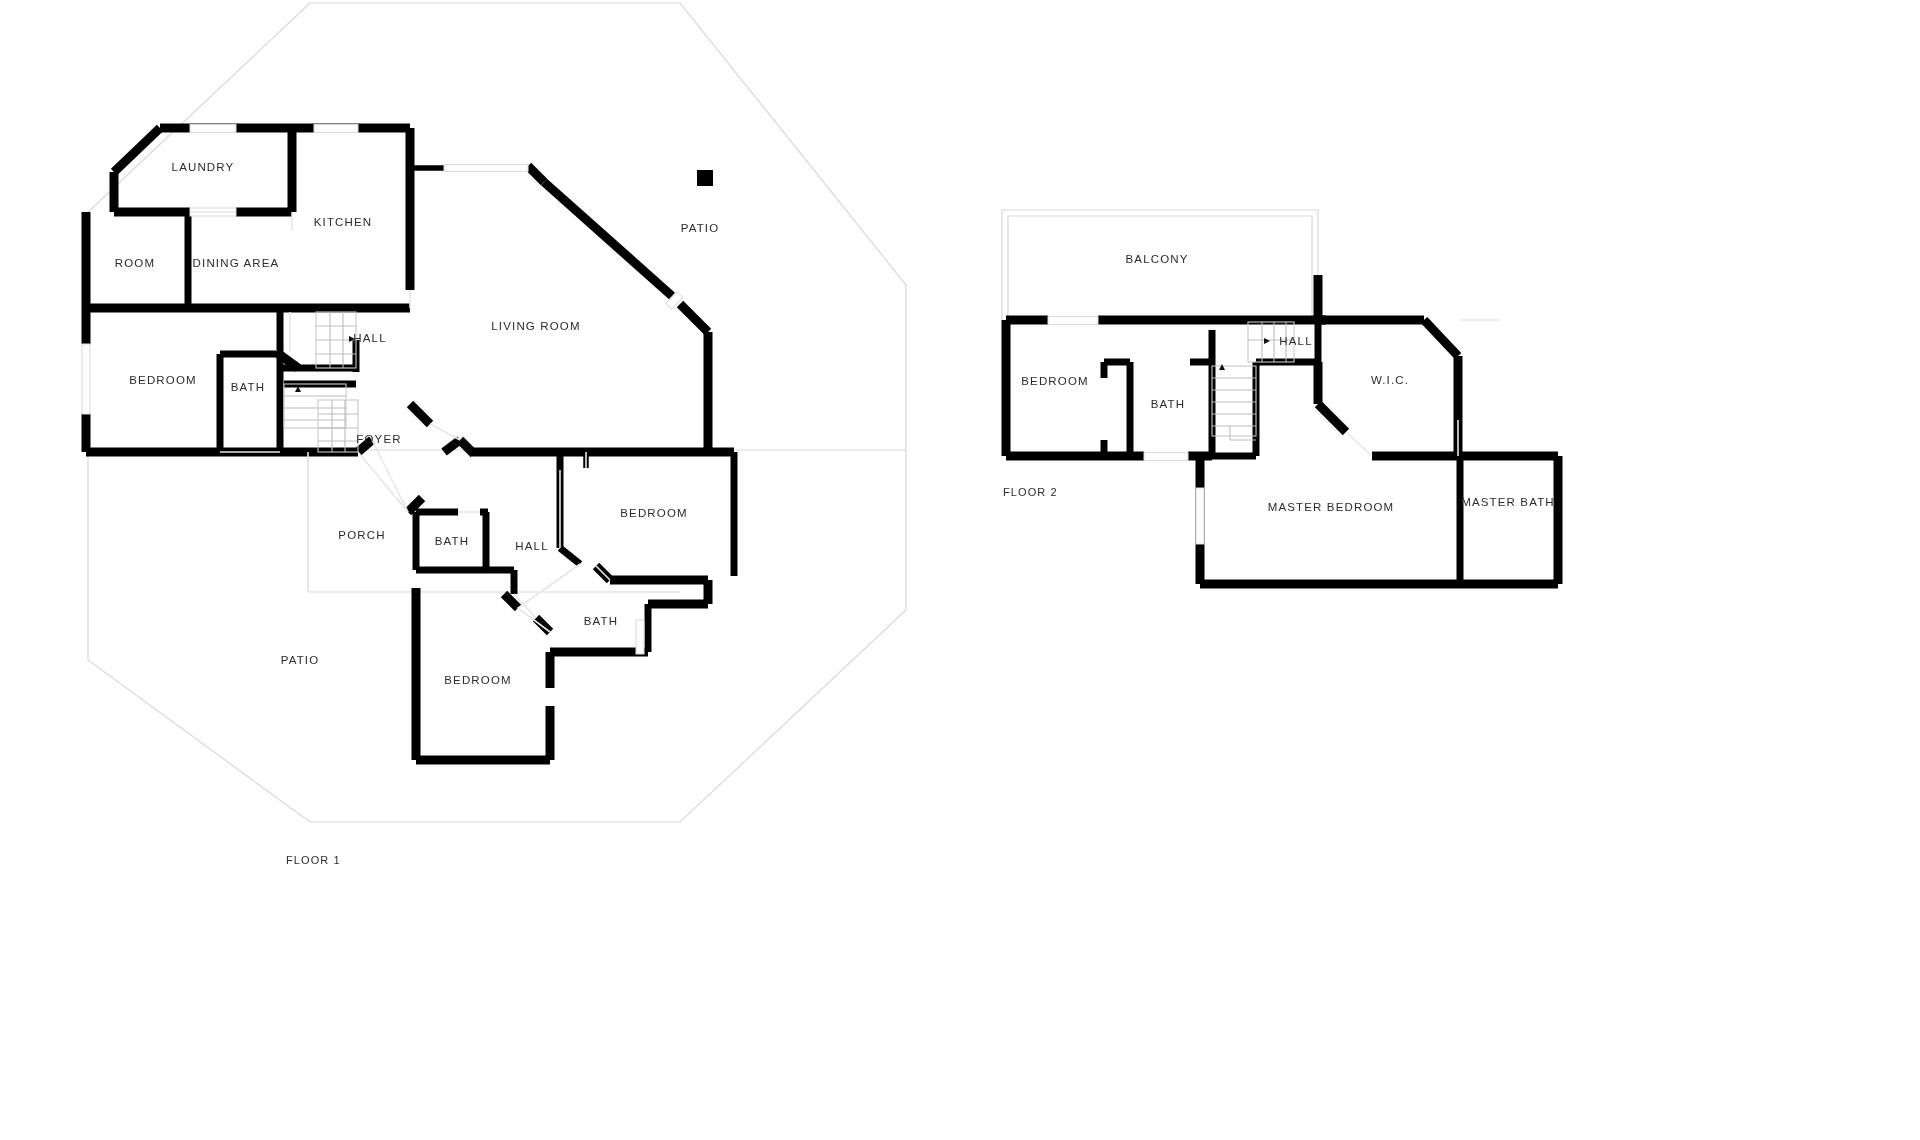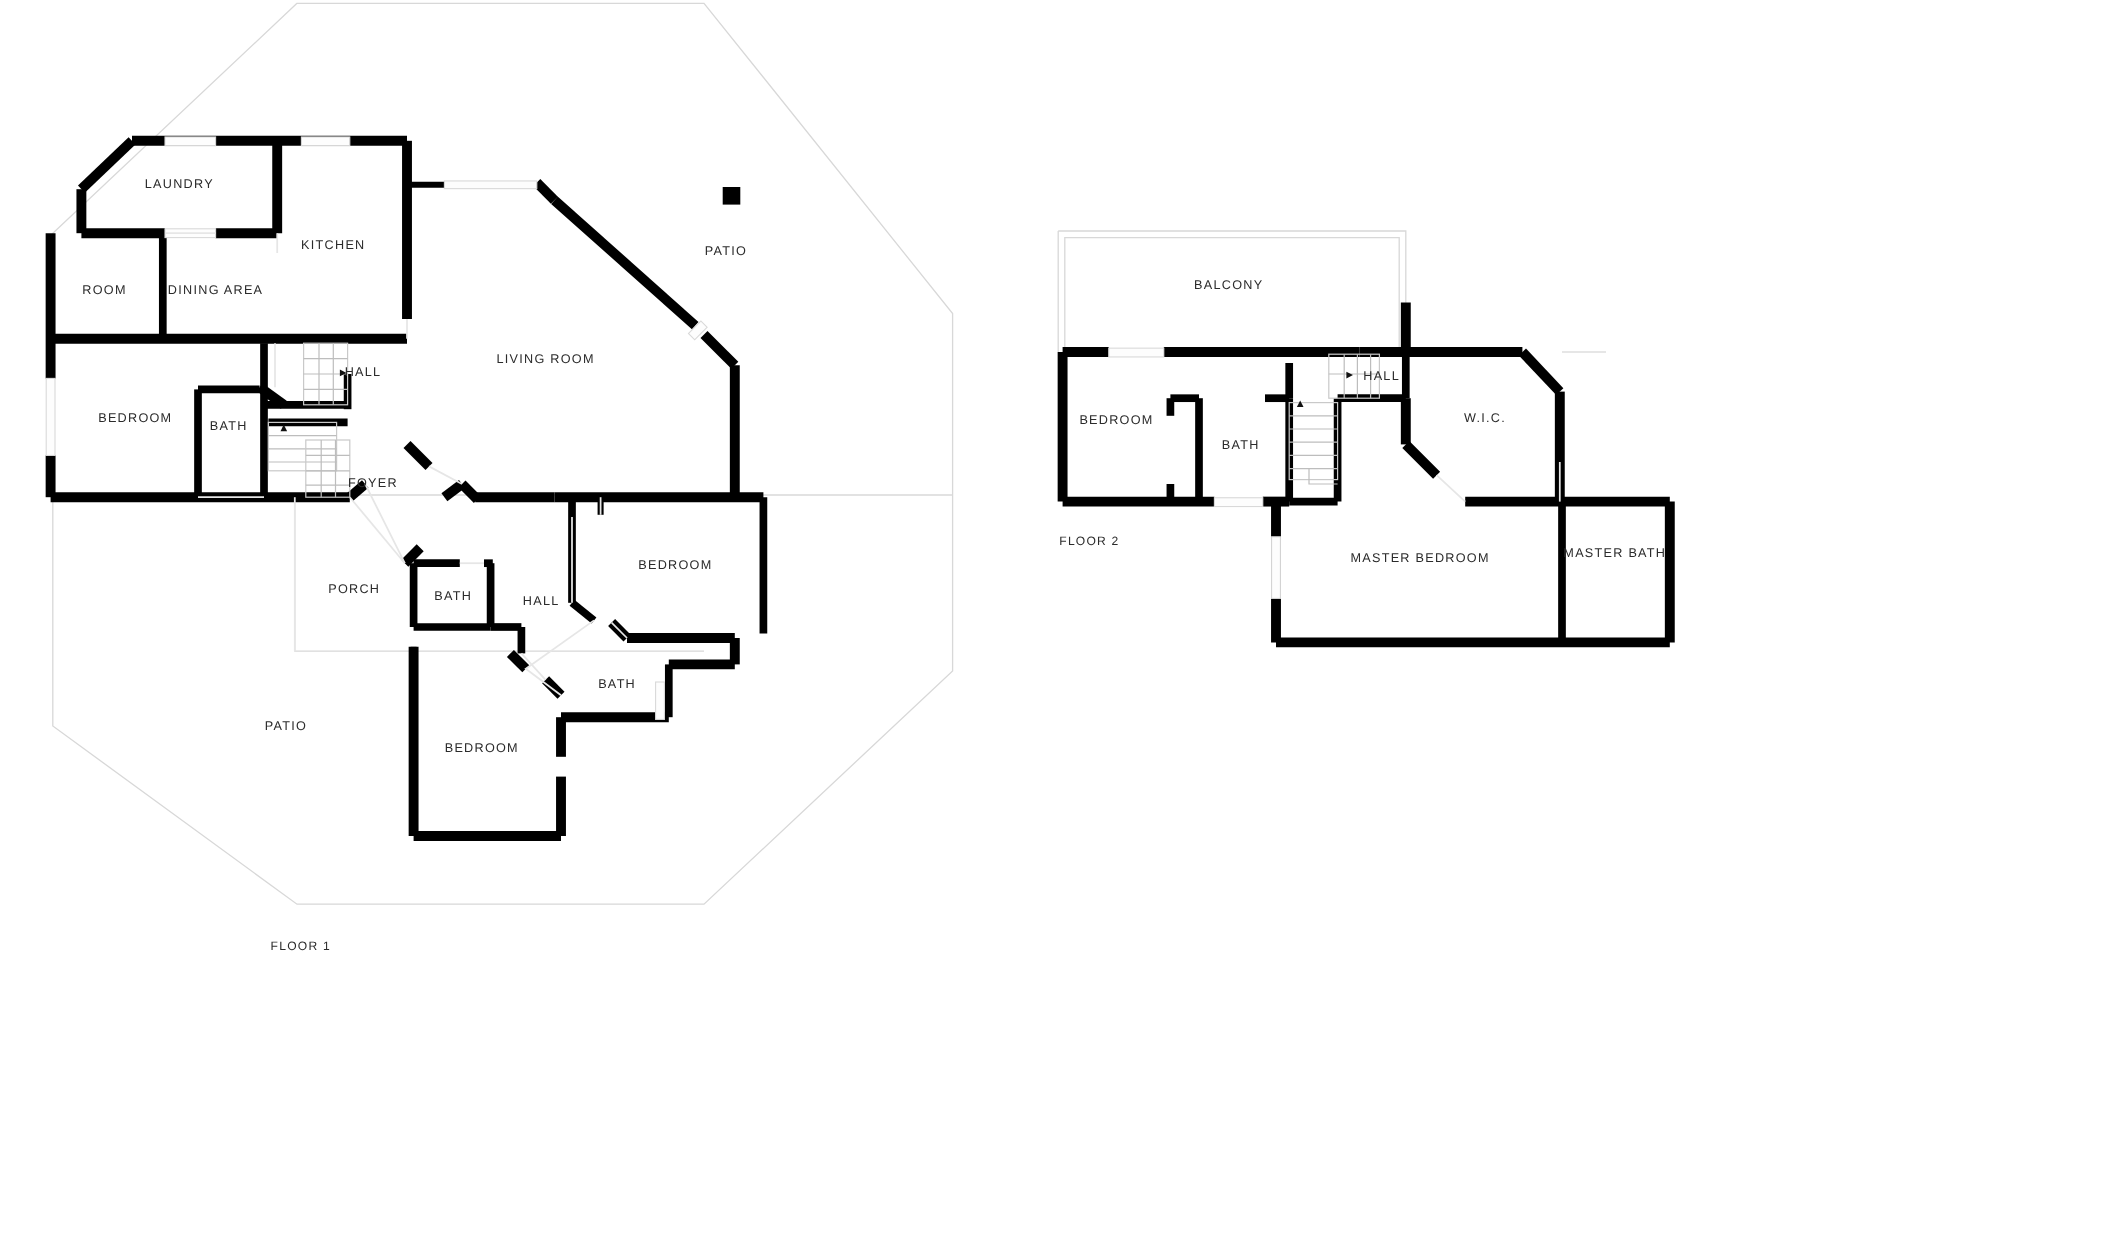--- a/index.html
+++ b/index.html
@@ -11,20 +11,21 @@
     width: 1920px;
     height: 1140px;
     overflow: hidden;
     font-family: "Liberation Sans", sans-serif;
   }
   #stage {
     position: relative;
     width: 1628px;
     height: 1140px;
     background: #ffffff;
+    margin-left: 40px;
   }
   svg#plan {
     position: absolute;
     left: 0;
     top: 0;
     width: 1920px;
     height: 1140px;
     display: block;
   }
   .room-label {

